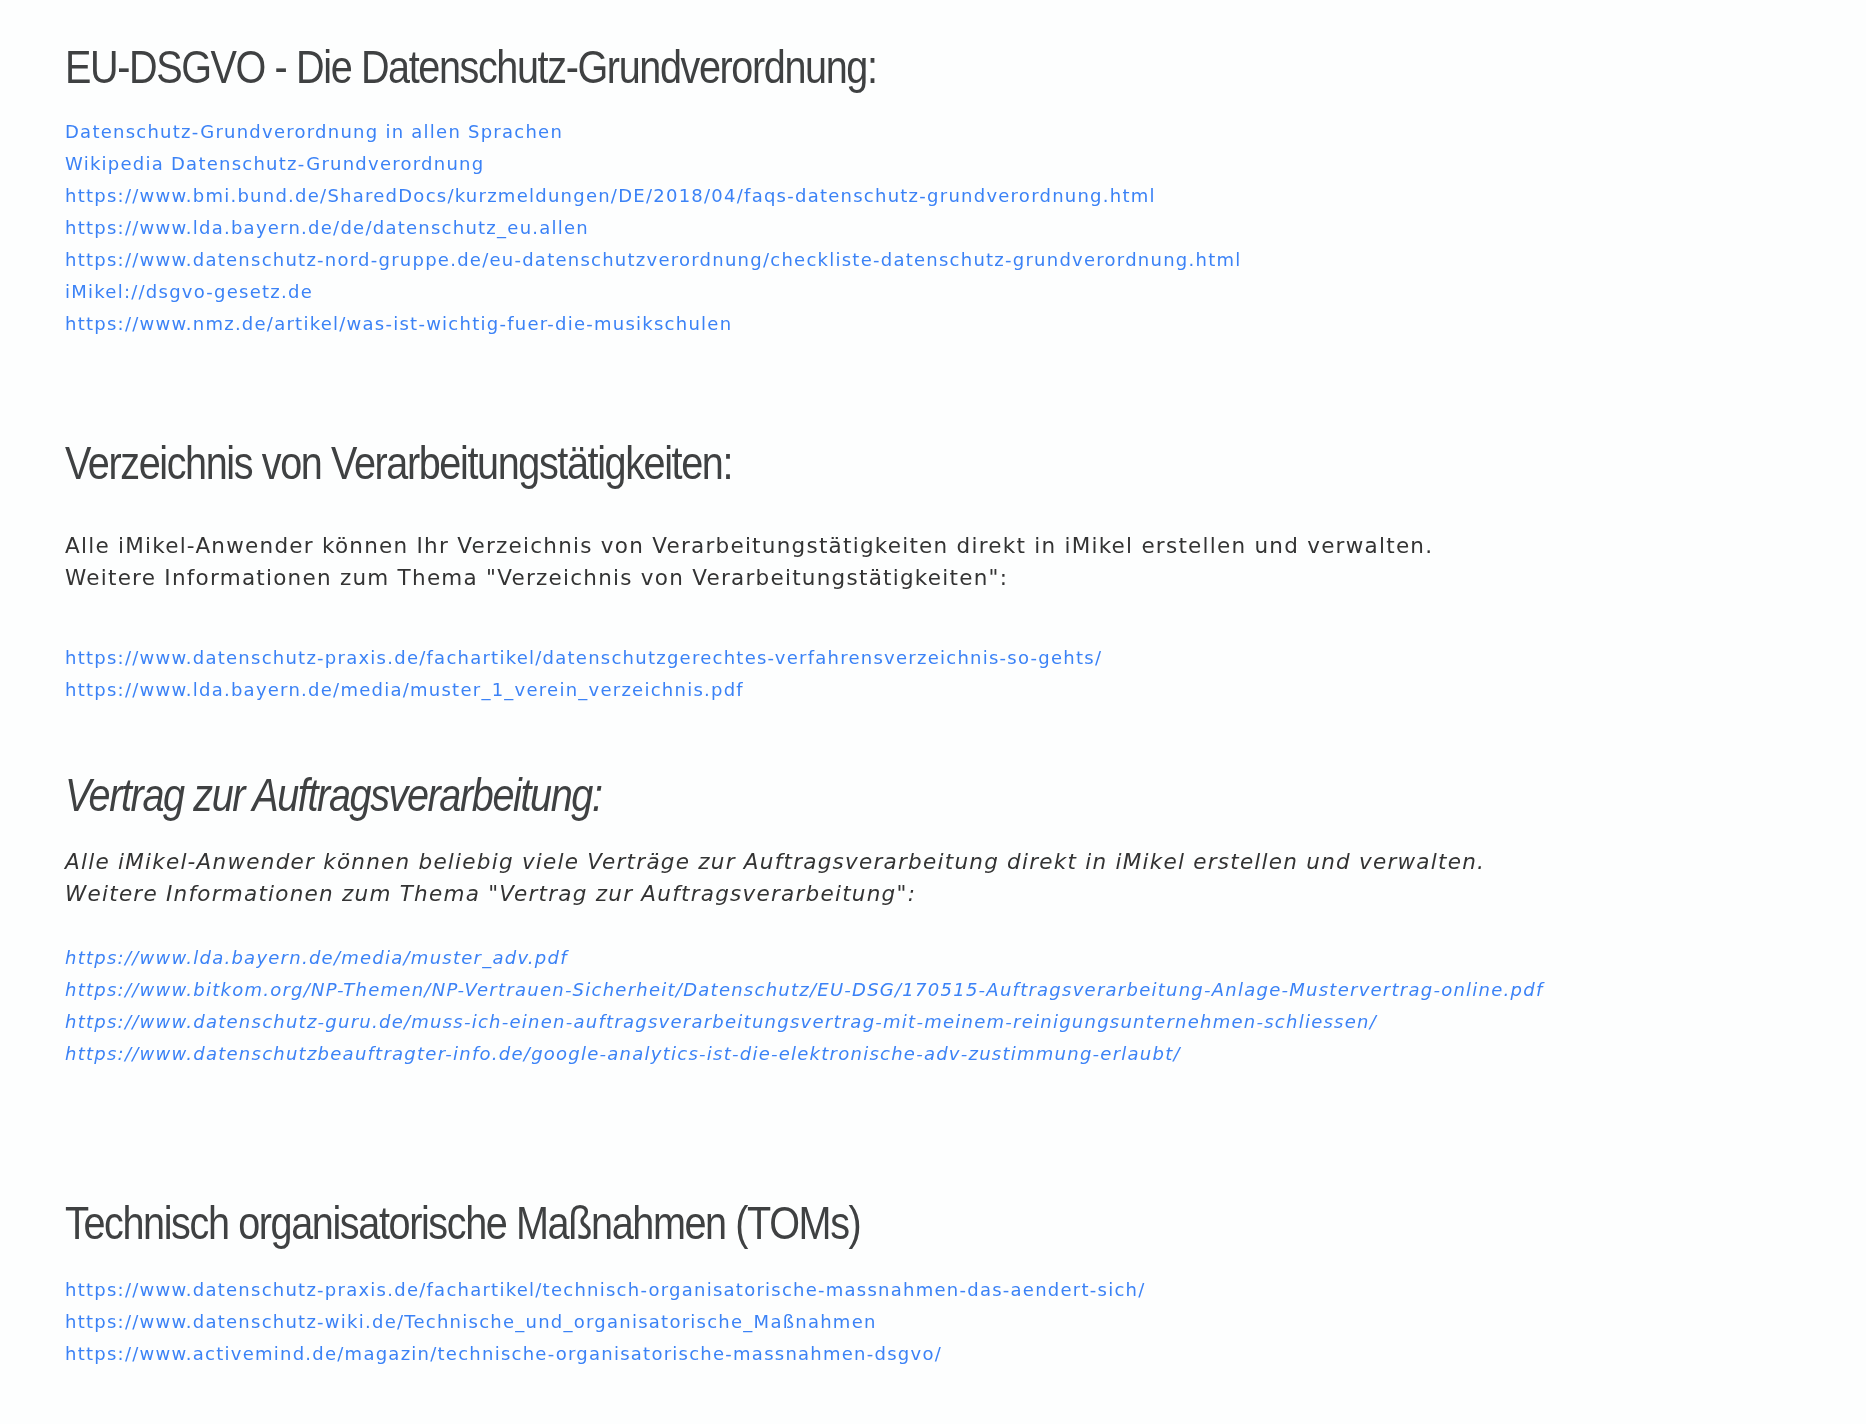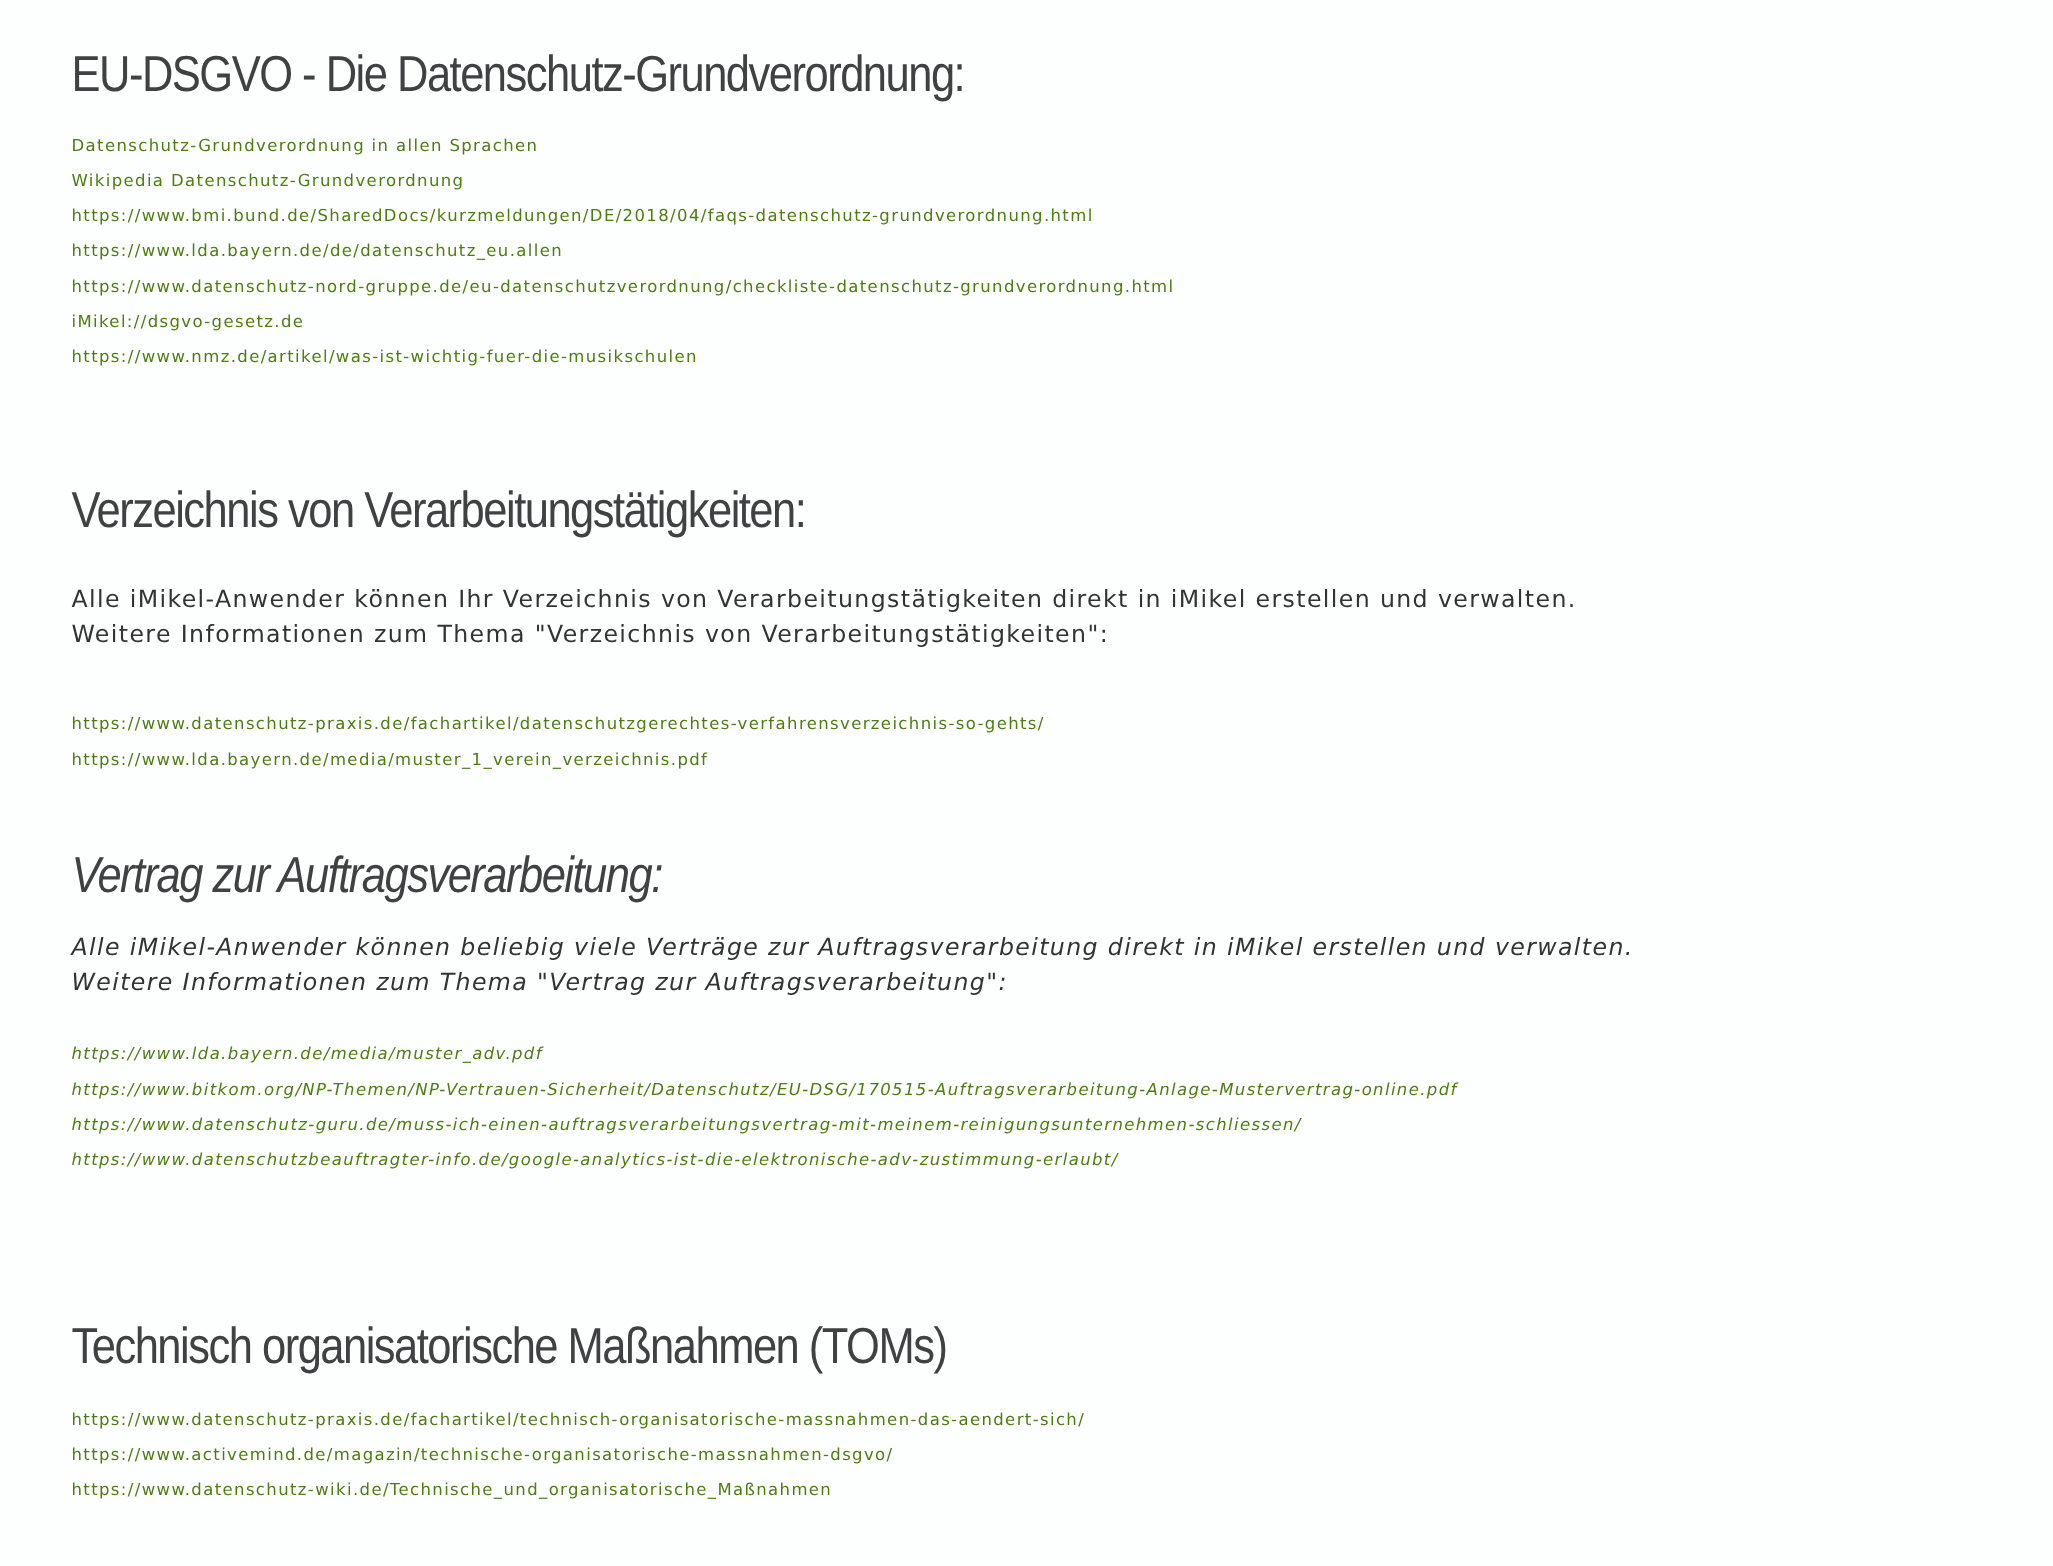--- a/index.html
+++ b/index.html
@@ -51,23 +51,23 @@
       padding: 0;
     }
     .links li {
       margin: 0;
       padding: 0;
       line-height: 32px;
       height: 32px;
       white-space: nowrap;
     }
     .link {
-      color: #4d7c0f;
+      color: #3b82f6;
       text-decoration: none;
-      font-size: 15px;
+      font-size: 18px;
       letter-spacing: 1.25px;
     }
 
     
     #s1 { top: 40px; }
     #s1 .links { margin-top: 22px; }
 
     #s2 { top: 436px; }
     #s2 .intro { margin-top: 40px; }
     #s2 .links { margin-top: 48px; }
@@ -120,18 +120,18 @@
       <li><a class="link" href="#">https://www.bitkom.org/NP-Themen/NP-Vertrauen-Sicherheit/Datenschutz/EU-DSG/170515-Auftragsverarbeitung-Anlage-Mustervertrag-online.pdf</a></li>
       <li><a class="link" href="#">https://www.datenschutz-guru.de/muss-ich-einen-auftragsverarbeitungsvertrag-mit-meinem-reinigungsunternehmen-schliessen/</a></li>
       <li><a class="link" href="#">https://www.datenschutzbeauftragter-info.de/google-analytics-ist-die-elektronische-adv-zustimmung-erlaubt/</a></li>
     </ul>
   </section>
 
   <section class="section" id="s4">
     <h2 class="heading">Technisch organisatorische Maßnahmen (TOMs)</h2>
     <ul class="links">
       <li><a class="link" href="#">https://www.datenschutz-praxis.de/fachartikel/technisch-organisatorische-massnahmen-das-aendert-sich/</a></li>
+      <li><a class="link" href="#">https://www.datenschutz-wiki.de/Technische_und_organisatorische_Maßnahmen</a></li>
       <li><a class="link" href="#">https://www.activemind.de/magazin/technische-organisatorische-massnahmen-dsgvo/</a></li>
-      <li><a class="link" href="#">https://www.datenschutz-wiki.de/Technische_und_organisatorische_Maßnahmen</a></li>
     </ul>
   </section>
 
 </main>
 
 </body></html>

